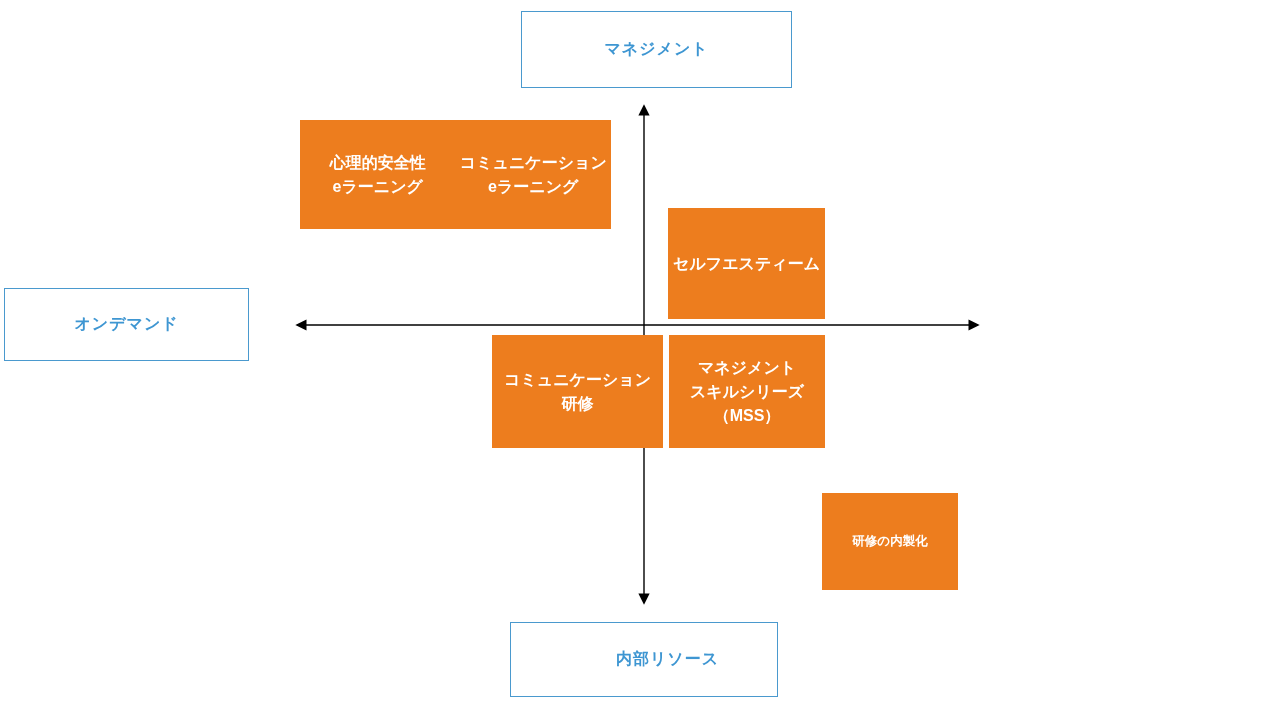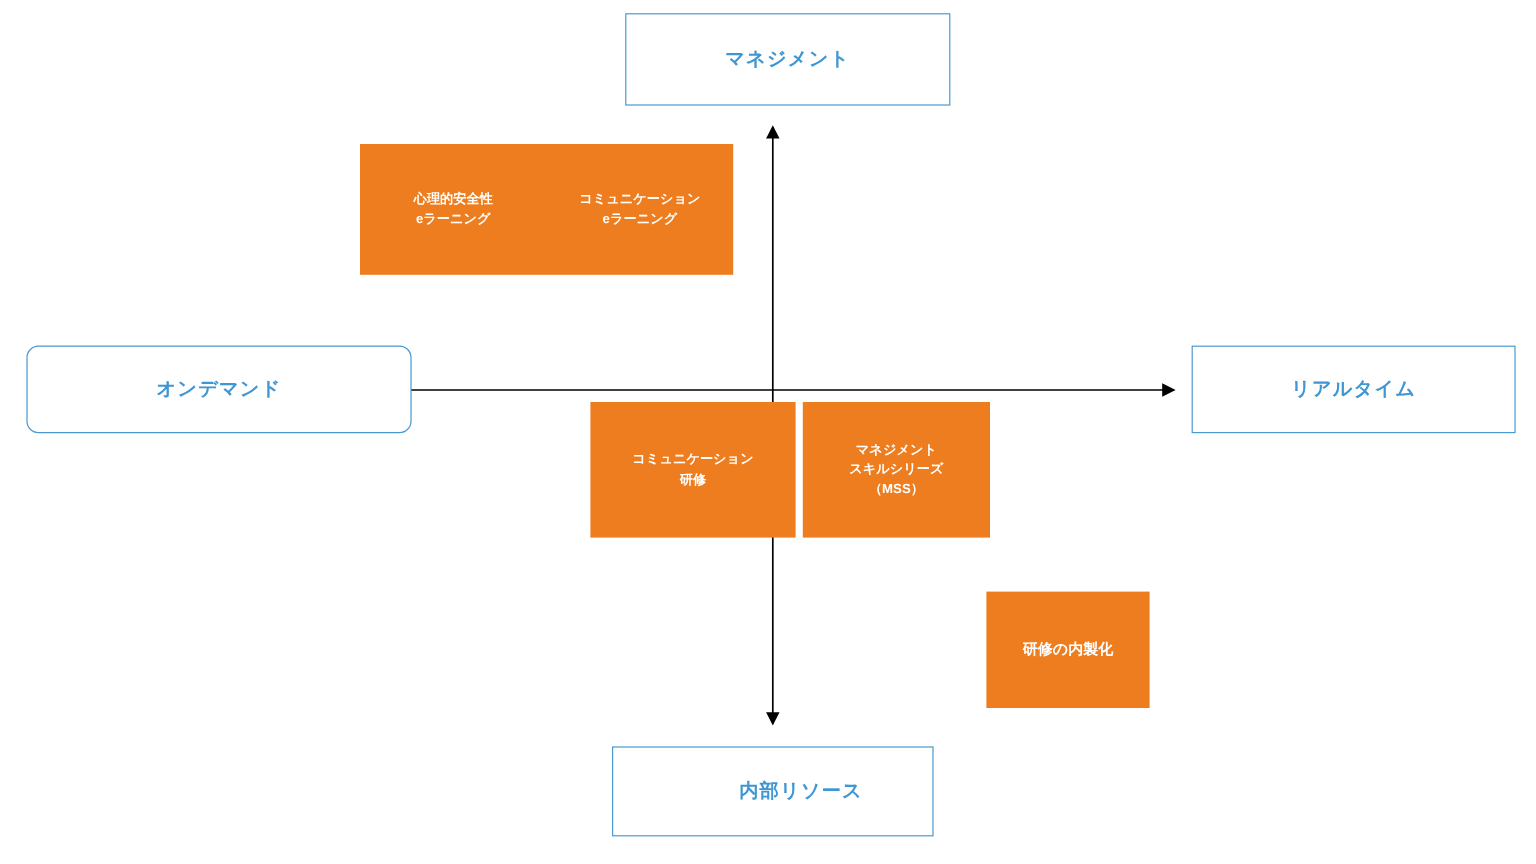--- a/index.html
+++ b/index.html
@@ -34,40 +34,40 @@
     font-size: 16px;
     letter-spacing: 1px;
     box-sizing: border-box;
   }
   .item-box {
     position: absolute;
     z-index: 1;
     background: #ed7d1e;
     color: #ffffff;
     font-weight: bold;
-    font-size: 11px;
+    font-size: 16px;
     line-height: 1.5;
     display: flex;
     align-items: center;
     justify-content: center;
     text-align: center;
     white-space: pre-line;
     box-sizing: border-box;
   }
   .item-box.split {
     justify-content: space-between;
   }
   .item-box.split .half {
     flex: 1 1 50%;
     text-align: center;
     white-space: pre-line;
   }
   
   .box-top    { left: 521px; top: 11px;  width: 271px; height: 77px; }
-  .box-left   { left: 22px;  top: 288px; width: 321px; height: 73px; border-radius: 10px; }
+  .box-left   { left: 4px;  top: 288px; width: 245px; height: 73px; }
   .box-right  { left: 993px; top: 288px; width: 270px; height: 73px; }
   .box-bottom { left: 510px; top: 622px; width: 268px; height: 75px; padding-left: 47px; }
 
   .item-elearning       { left: 300px; top: 120px; width: 311px; height: 109px; }
   .item-selfesteem      { left: 668px; top: 208px; width: 157px; height: 111px; }
   .item-comm-training   { left: 492px; top: 335px; width: 171px; height: 113px; }
   .item-mss             { left: 669px; top: 335px; width: 156px; height: 113px; }
   .item-internalization { left: 822px; top: 493px; width: 136px; height: 97px; font-size: 12.5px; justify-content: center; }
 </style>
 </head>
@@ -84,34 +84,34 @@
     <line x1="644" y1="106" x2="644" y2="603" stroke="#000000" stroke-width="1.4" marker-start="url(#arrowhead)" marker-end="url(#arrowhead)"></line>
     <line x1="297" y1="325" x2="978" y2="325" stroke="#000000" stroke-width="1.4" marker-start="url(#arrowhead)" marker-end="url(#arrowhead)"></line>
   </svg>
 
   <div class="axis-box box-top">
     <span>マネジメント</span>
   </div>
   <div class="axis-box box-left">
     <span>オンデマンド</span>
   </div>
-  <div class="axis-box box-right">
-    <span>リアルタイム</span>
-  </div>
   <div class="axis-box box-bottom">
     <span>内部リソース</span>
   </div>
 
   <div class="item-box split item-elearning">
     <span class="half">心理的安全性
 eラーニング</span>
     <span class="half">コミュニケーション
 eラーニング</span>
   </div>
 
+  <div class="item-box item-selfesteem">
+    <span>セルフエスティーム</span>
+  </div>
 
   <div class="item-box item-comm-training">
     <span>コミュニケーション
 研修</span>
   </div>
 
   <div class="item-box item-mss">
     <span>マネジメント
 スキルシリーズ
 （MSS）</span>

